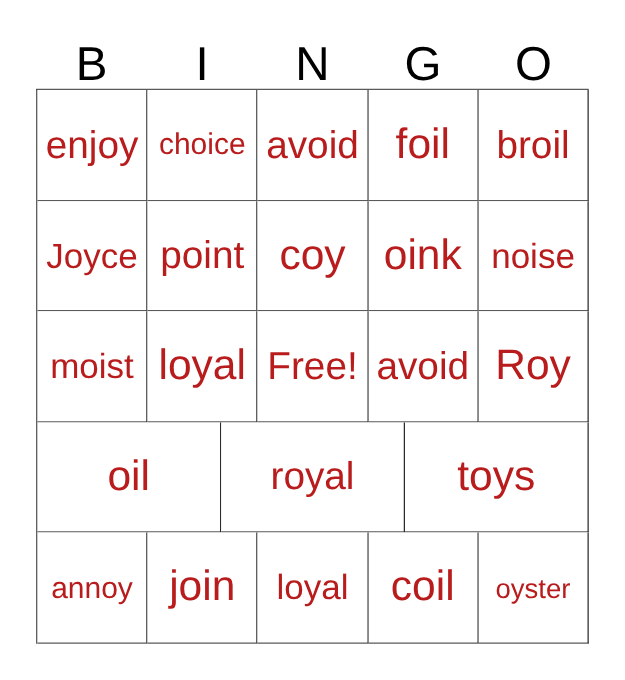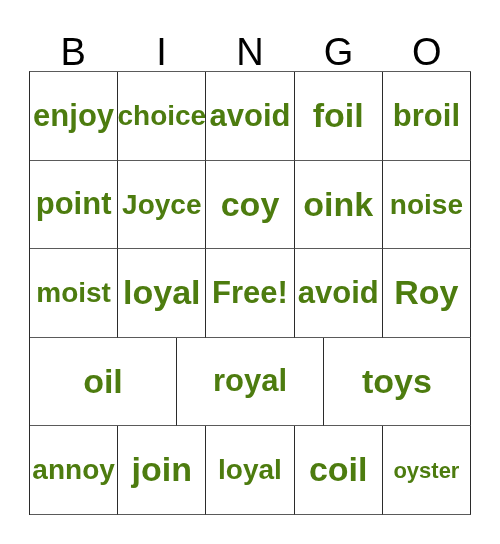--- a/index.html
+++ b/index.html
@@ -75,30 +75,30 @@
     align-items: center;
     justify-content: center;
     overflow: hidden;
     background: #ffffff;
   }
   .cell-text {
     display: block;
     white-space: nowrap;
     line-height: 1.05;
     text-align: center;
-    color: #4d7c0f;
-    font-weight: 700;
+    color: #b91c1c;
+    font-weight: 400;
     
   }
 
   
   .fs-xl   { font-size: 34px; }
   .fs-lg   { font-size: 31px; }
   .fs-md   { font-size: 28px; }
-  .fs-sm   { font-size: 28px; text-align: right; }
+  .fs-sm   { font-size: 24px; text-align: right; }
   .fs-xs   { font-size: 22px; }
 </style>
 </head>
 <body>
 
 <div id="bingo-card">
 
   <div id="header-row">
     <div class="header-cell">
       <span class="header-letter">B</span>
@@ -132,24 +132,24 @@
       <div class="grid-cell">
         <span class="cell-text fs-xl">foil</span>
       </div>
       <div class="grid-cell">
         <span class="cell-text fs-lg">broil</span>
       </div>
     </div>
 
     <div class="grid-row">
       <div class="grid-cell">
+        <span class="cell-text fs-md">Joyce</span>
+      </div>
+      <div class="grid-cell">
         <span class="cell-text fs-lg">point</span>
-      </div>
-      <div class="grid-cell">
-        <span class="cell-text fs-md">Joyce</span>
       </div>
       <div class="grid-cell">
         <span class="cell-text fs-xl">coy</span>
       </div>
       <div class="grid-cell">
         <span class="cell-text fs-xl">oink</span>
       </div>
       <div class="grid-cell">
         <span class="cell-text fs-md">noise</span>
       </div>

